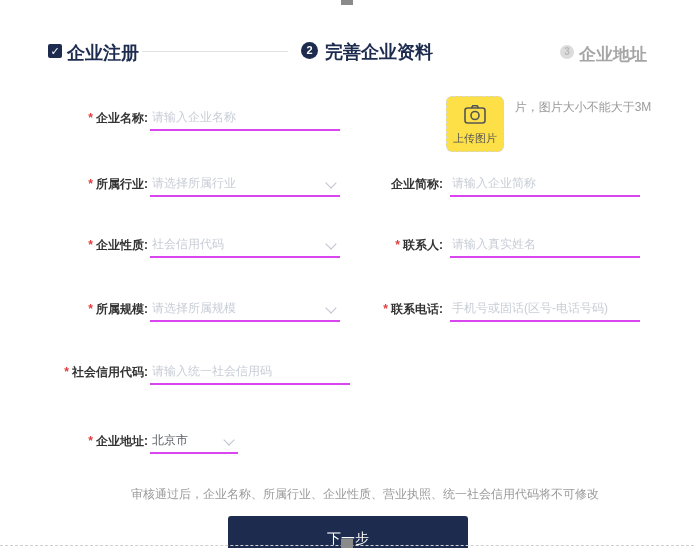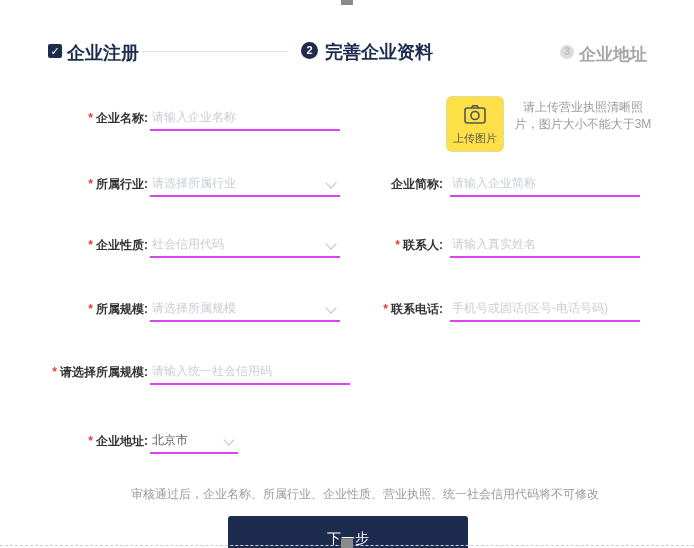--- a/index.html
+++ b/index.html
@@ -73,21 +73,20 @@
 
   <div class="upload">
     <svg width="24" height="22" viewBox="0 0 24 22" fill="none" stroke="#555" stroke-width="1.6">
       <path d="M8.5 4 L9.8 1.8 h4.4 L15.5 4"></path>
       <rect x="2" y="4" width="20" height="15" rx="2.5"></rect>
       <circle cx="12" cy="11.5" r="4"></circle>
     </svg>
     <div class="upload-txt">上传图片</div>
   </div>
   <div class="hint">
-    <div>请上传营业执照清晰照</div>
     <div>片，图片大小不能大于3M</div>
   </div>
 
   <div class="lbl lbl-l" style="top:171px"><span class="req">*</span><span>所属行业:</span></div>
   <div class="ctl select" style="left:150px;top:171px;width:190px">
     <span class="ph">请选择所属行业</span>
     <span class="chev"></span>
   </div>
 
   <div class="lbl lbl-r" style="top:171px"><span>企业简称:</span></div>
@@ -104,21 +103,21 @@
 
   <div class="lbl lbl-l" style="top:296px"><span class="req">*</span><span>所属规模:</span></div>
   <div class="ctl select" style="left:150px;top:296px;width:190px">
     <span class="ph">请选择所属规模</span>
     <span class="chev"></span>
   </div>
 
   <div class="lbl lbl-r" style="top:296px"><span class="req">*</span><span>联系电话:</span></div>
   <input class="ctl" style="left: 450px; top: 296px; width: 190px;" placeholder="手机号或固话(区号-电话号码)">
 
-  <div class="lbl lbl-l" style="top:359px"><span class="req">*</span><span>请选择所属规模:</span></div>
+  <div class="lbl lbl-l" style="top:359px"><span class="req">*</span><span>社会信用代码:</span></div>
   <input class="ctl" style="left: 150px; top: 359px; width: 200px;" placeholder="请输入统一社会信用码">
 
   <div class="lbl lbl-l" style="top:428px"><span class="req">*</span><span>企业地址:</span></div>
   <div class="ctl select" style="left:150px;top:428px;width:88px">
     <span class="val">北京市</span>
     <span class="chev"></span>
   </div>
 
   <div class="note">审核通过后，企业名称、所属行业、企业性质、营业执照、统一社会信用代码将不可修改</div>
   <button class="next-btn">下一步</button>

